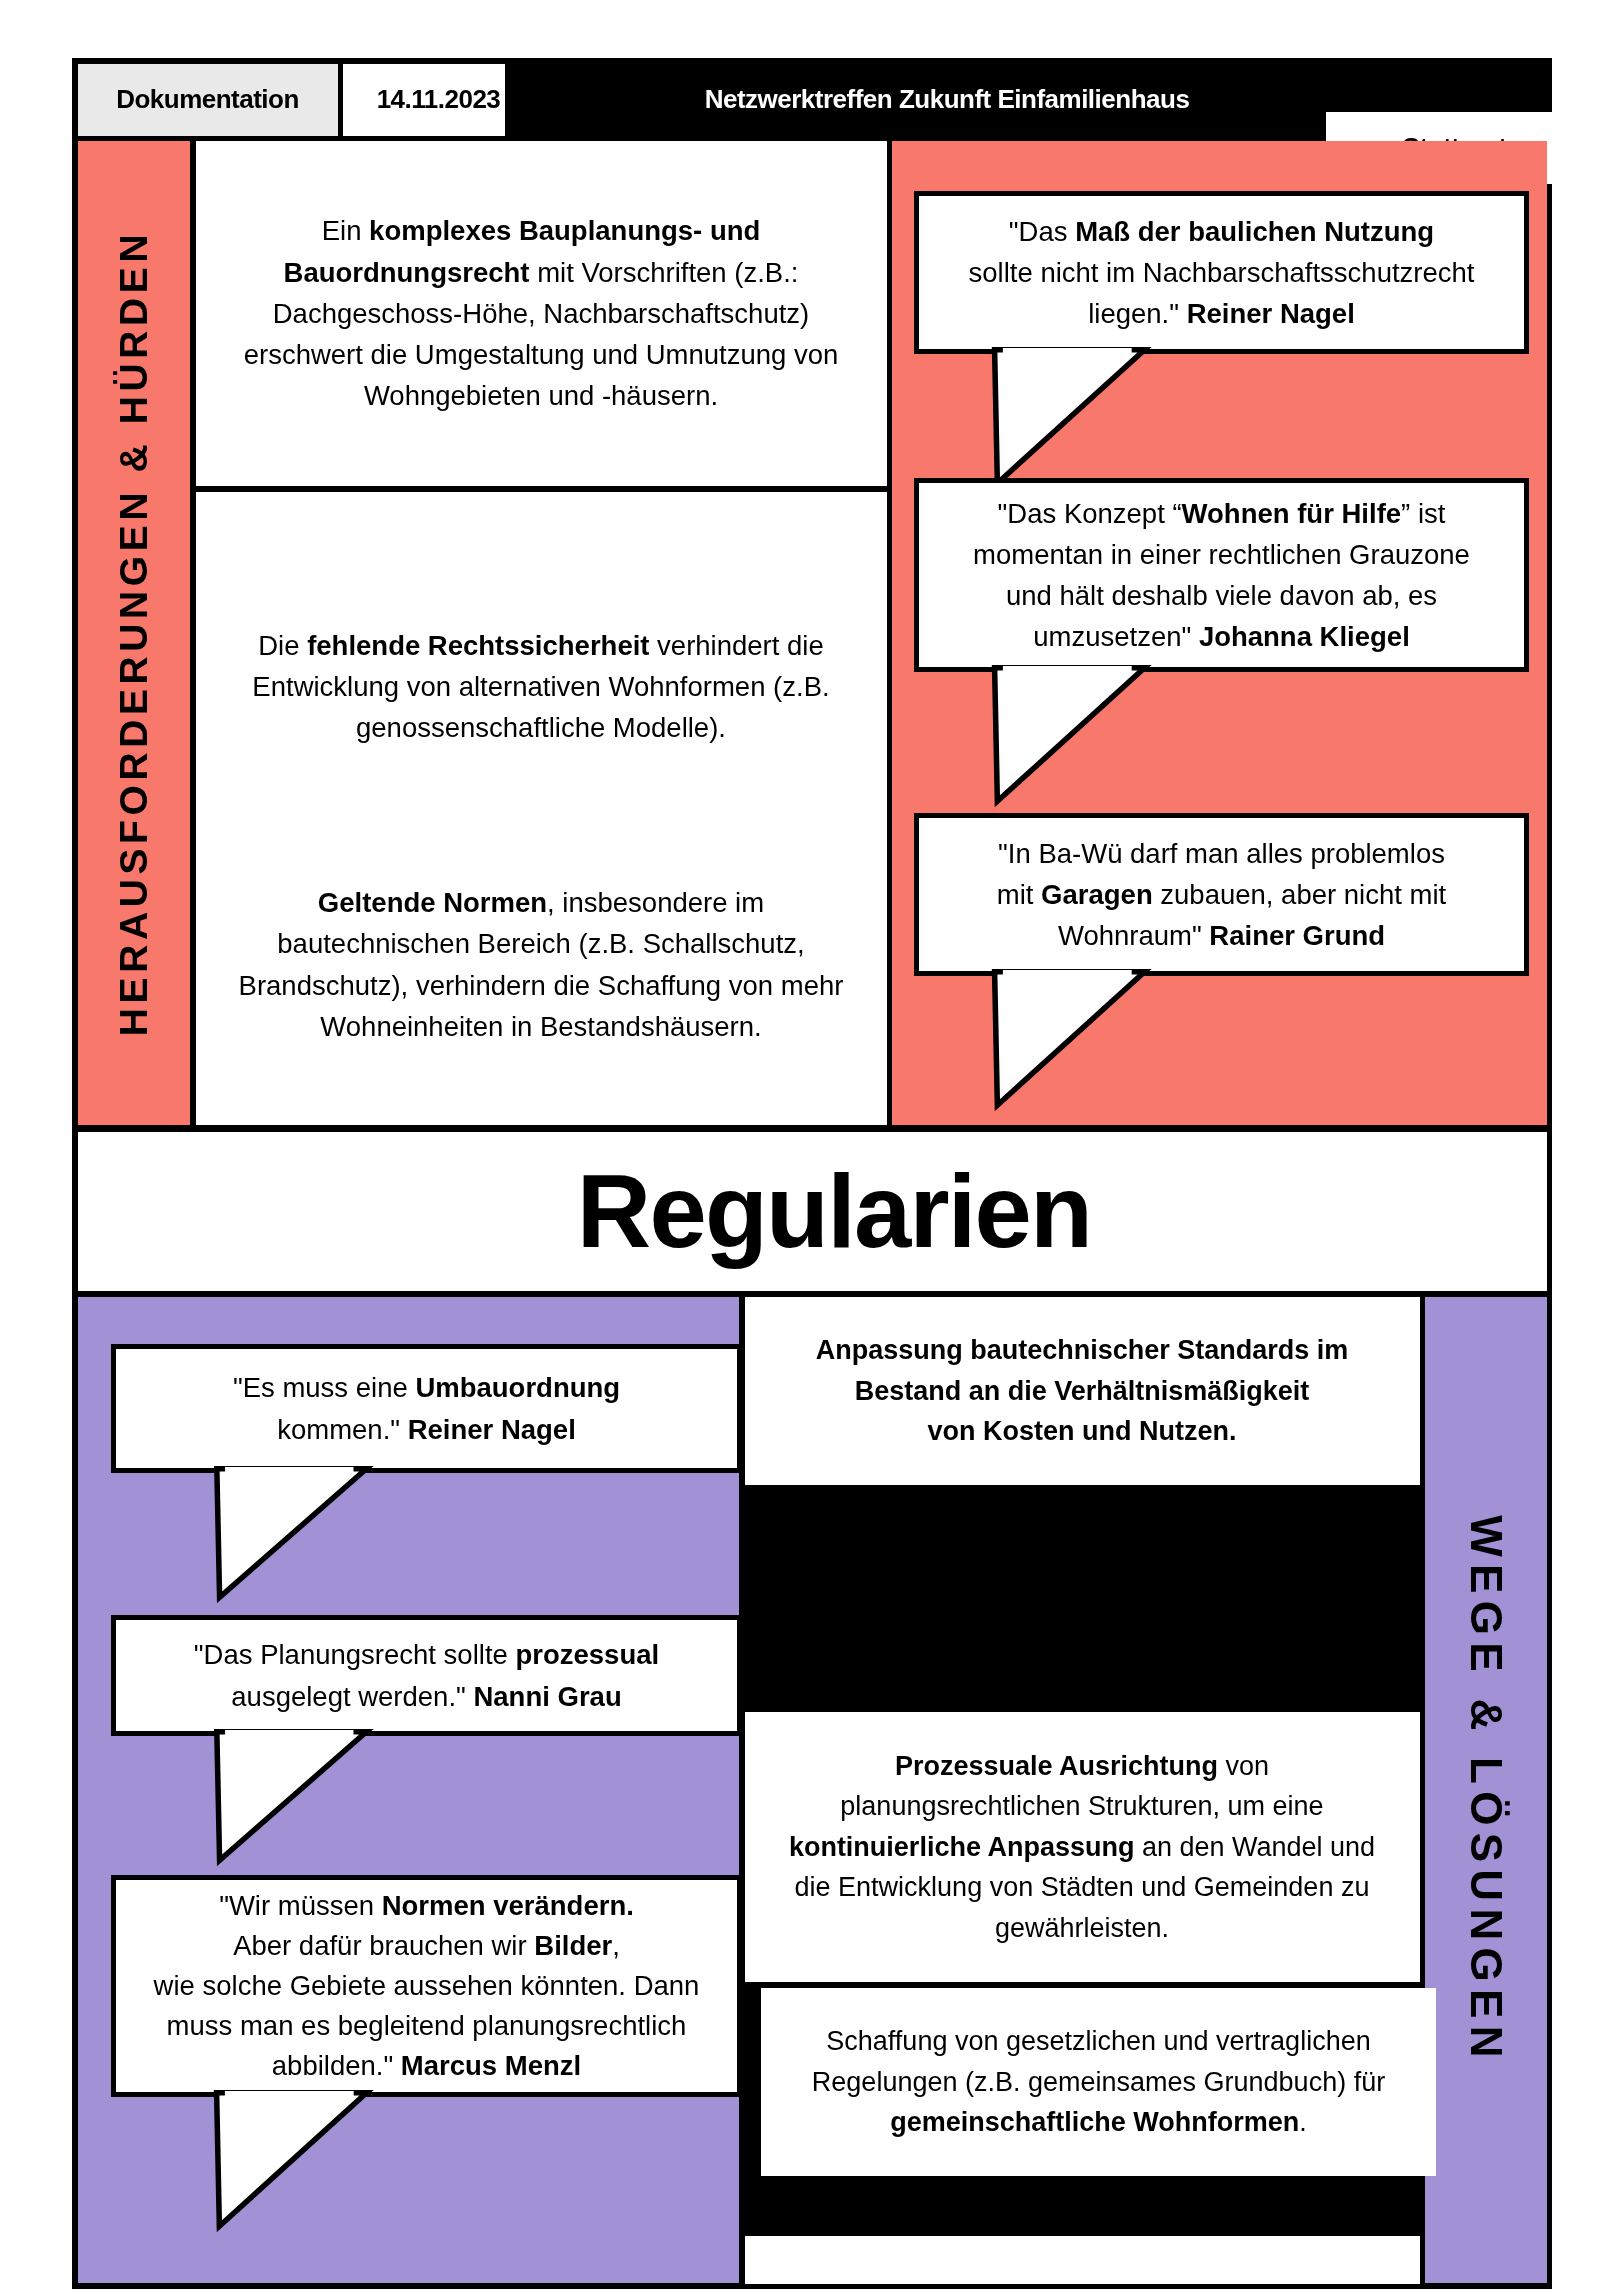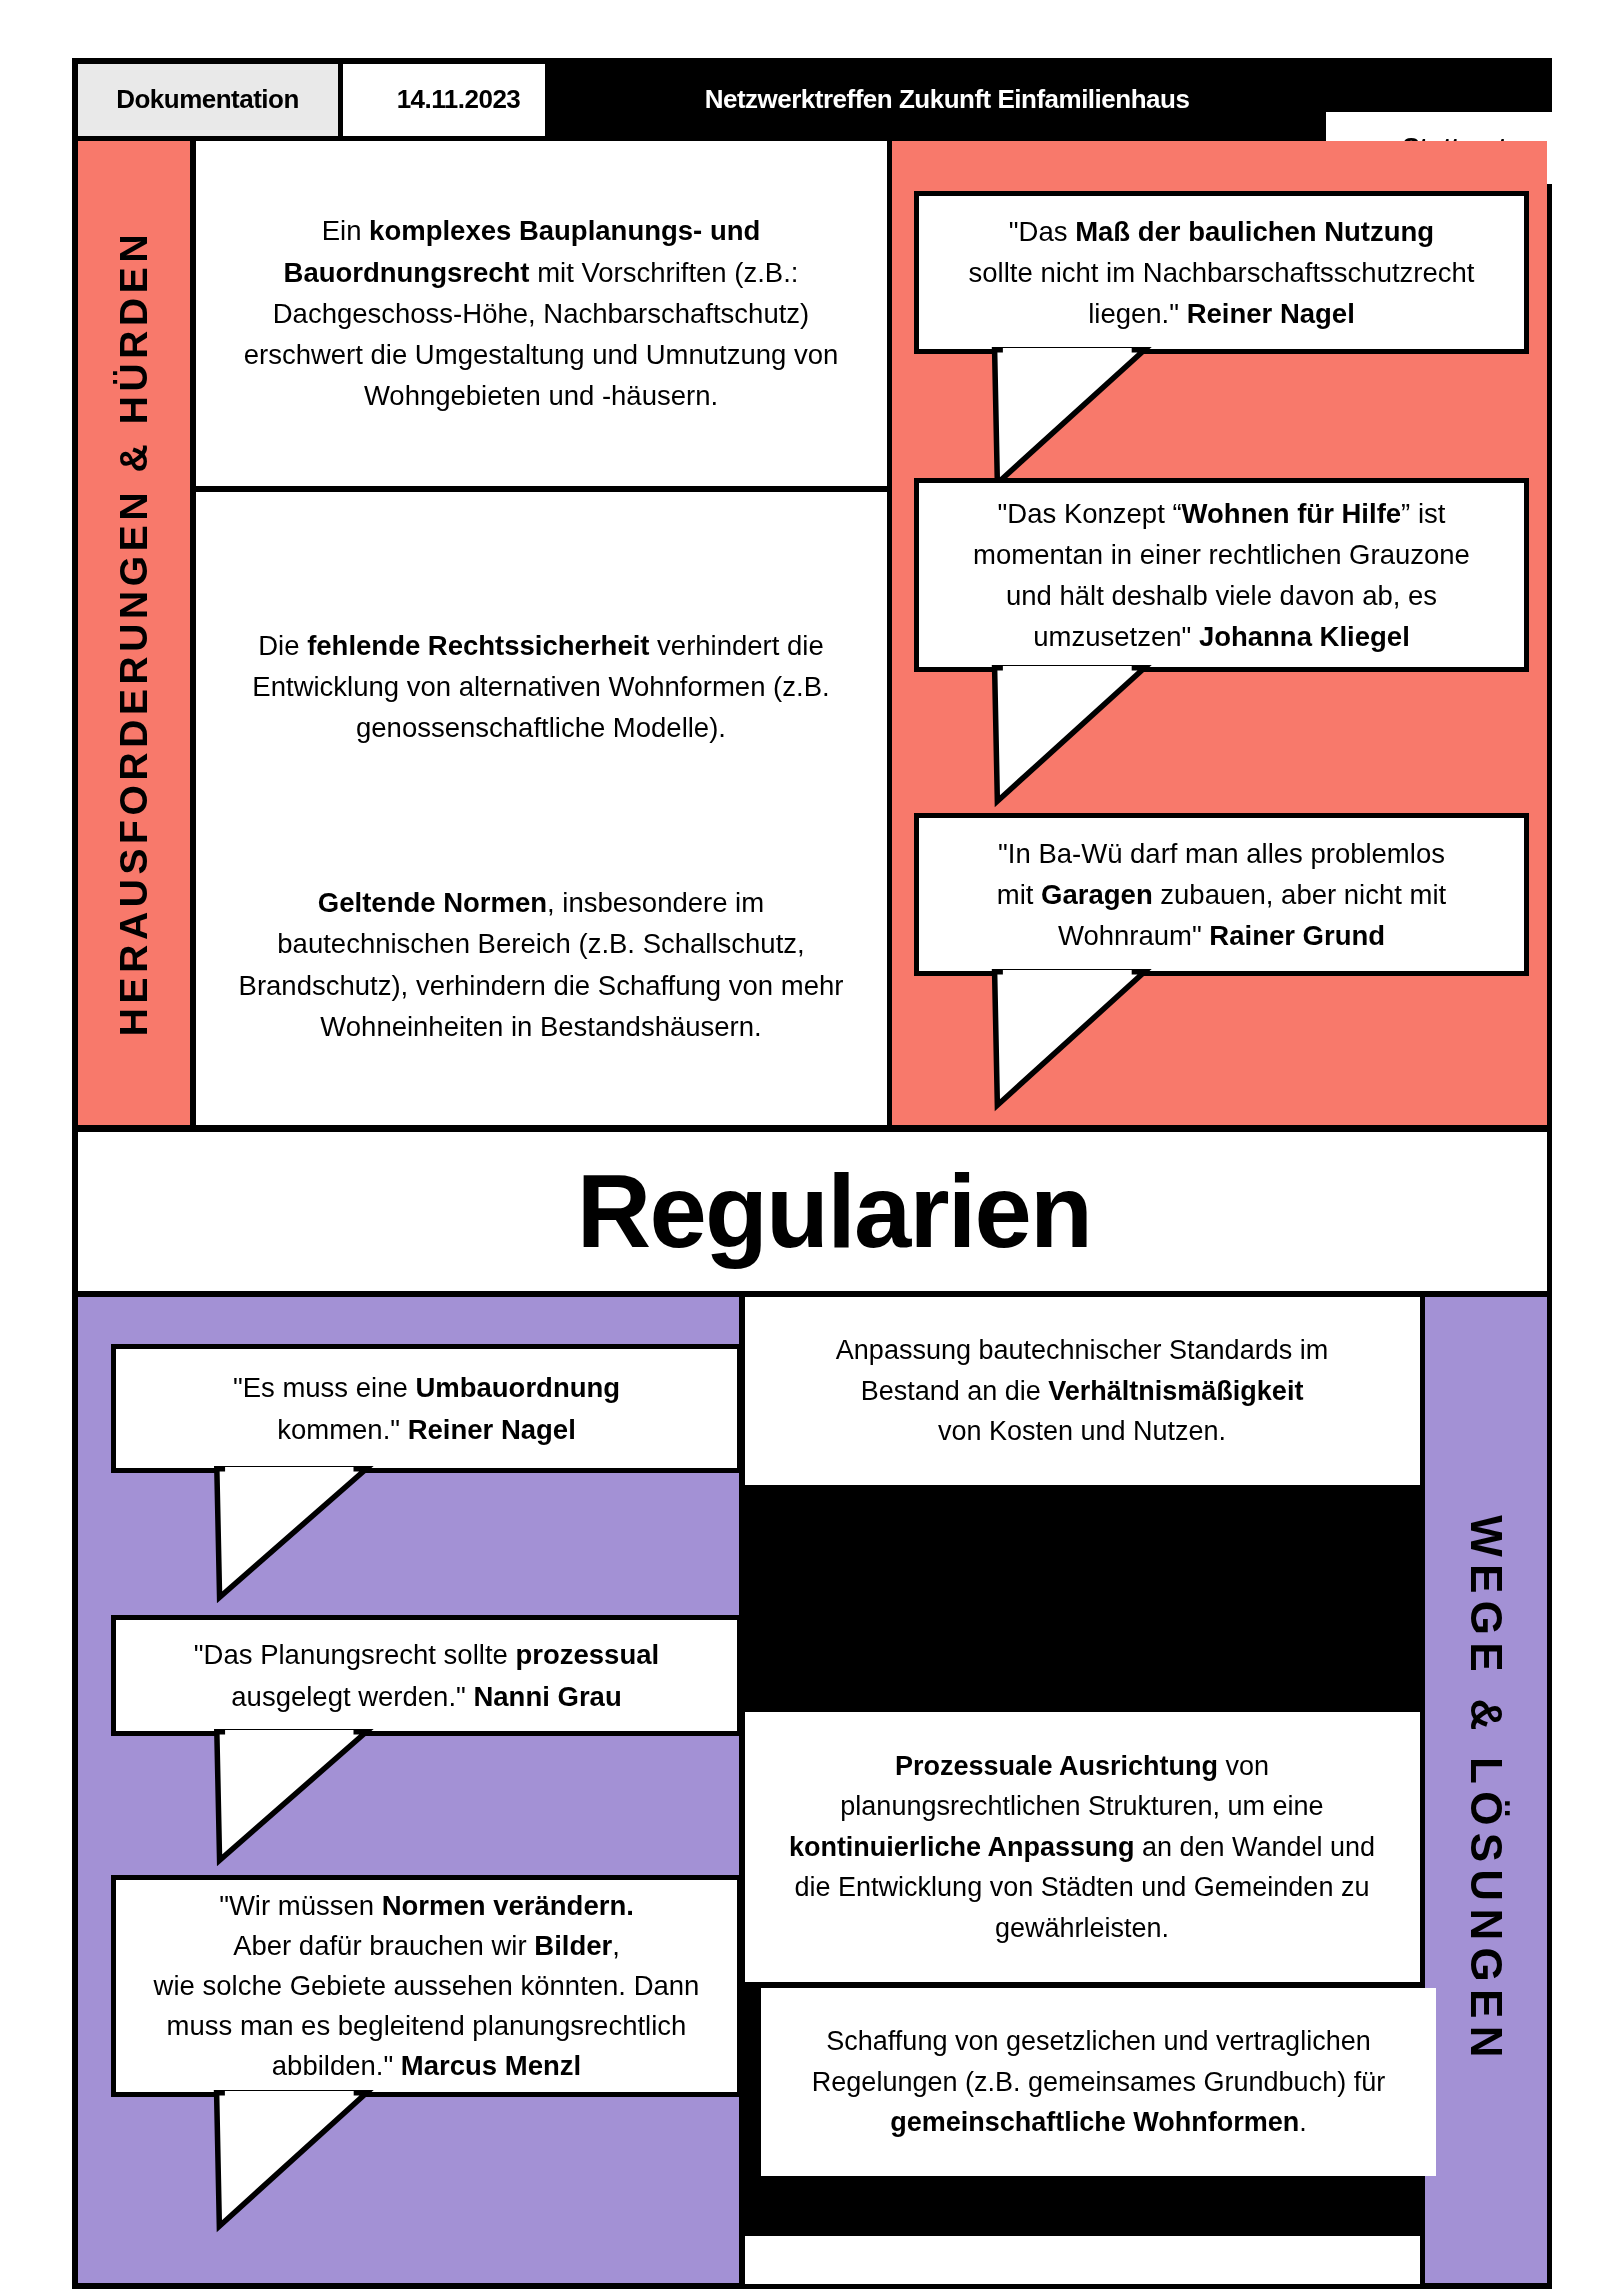--- a/index.html
+++ b/index.html
@@ -7,21 +7,21 @@
   }
   *{margin:0;padding:0;box-sizing:border-box;}
   body{width:1624px;height:2296px;position:relative;background:var(--paper);
        font-family:"Liberation Sans", sans-serif;color:var(--ink);overflow:hidden;}
   .frame{position:absolute;left:72px;top:58px;width:1480px;height:2231px;background:var(--ink);}
   .abs{position:absolute;}
   
   .cell{position:absolute;top:5.5px;height:72px;display:flex;align-items:center;justify-content:center;
         font-weight:700;font-size:26px;letter-spacing:-0.5px;}
   .cell-doc{left:5.5px;width:260px;background:var(--header_gray);}
-  .cell-date{left:271px;width:202px;background:var(--paper);padding-left:29px;}
+  .cell-date{left:271px;width:162px;background:var(--paper);padding-left:29px;}
   .cell-main{left:489px;width:772px;background:var(--ink);color:var(--paper);}
   .cell-city{left:1254px;width:257px;background:var(--paper);margin-top:48px;}
   
   .coral-bg{left:5.5px;top:83px;width:1469px;height:984px;background:var(--coral);}
   .purple-bg{left:5.5px;top:1239px;width:1469px;height:986px;background:var(--purple);}
   .title-band{left:5.5px;top:1074px;width:1469px;height:159px;background:var(--paper);
               display:flex;align-items:center;justify-content:center;}
   .title-band h1{font-size:103px;font-weight:700;letter-spacing:-1.8px;margin-left:44px;}
   
   .vwrap{display:flex;align-items:center;justify-content:center;overflow:visible;}
@@ -159,21 +159,21 @@
 muss man es begleitend planungsrechtlich
 abbilden." </span><b>Marcus Menzl</b></div>
     </div>
     <svg class="tail" width="161" height="138" viewBox="0 0 175 150">
       <polygon points="5,2 168,2 8,147"></polygon>
         <rect x="14" y="0" width="140" height="9"></rect>
     </svg>
   </div>
 
   <div class="abs boxcol-bottom">
-    <div class="wbox bwbox" style="left:5.5px;top:0;width:675px;height:188px;">
+    <div class="wbox bwbox" style="left:5.5px;top:0;width:675px;height:188px;font-weight:bold;">
       <div class="rich"><span>Anpassung bautechnischer Standards im
 Bestand an die </span><b>Verhältnismäßigkeit</b><span>
 von Kosten und Nutzen.</span></div>
     </div>
     <div class="wbox bwbox" style="left:5.5px;top:415px;width:675px;height:270px;">
       <div class="rich"><b>Prozessuale Ausrichtung</b><span> von
 planungsrechtlichen Strukturen, um eine
 </span><b>kontinuierliche Anpassung</b><span> an den Wandel und
 die Entwicklung von Städten und Gemeinden zu
 gewährleisten.</span></div>

